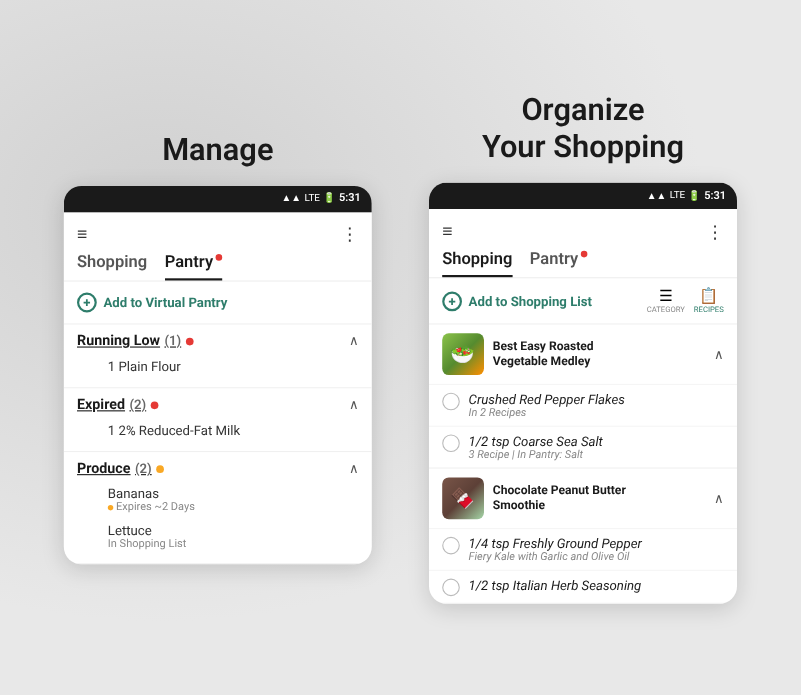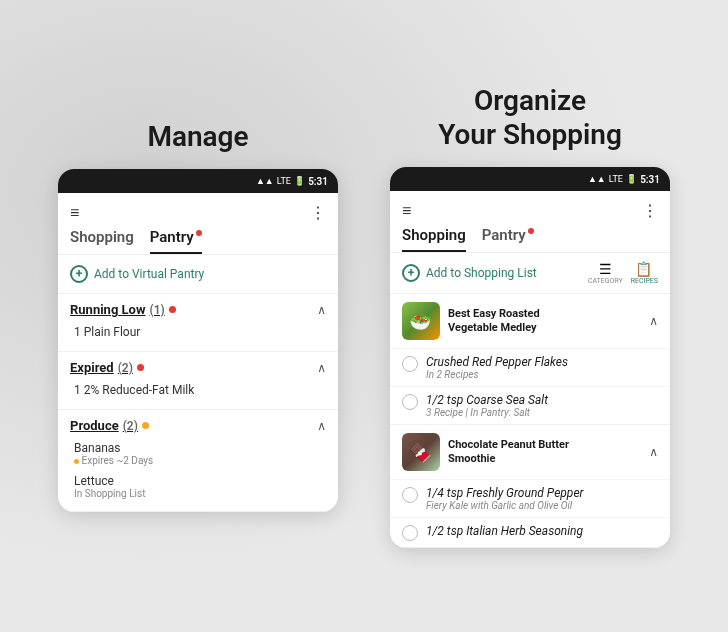--- a/index.html
+++ b/index.html
@@ -123,21 +123,21 @@
       align-items: center;
       justify-content: center;
       color: #2e7d6b;
       font-size: 12px;
       font-weight: bold;
       flex-shrink: 0;
     }
     .add-label {
       font-size: 12px;
       color: #2e7d6b;
-      font-weight: 400;
+      font-weight: 700;
     }
     .section {
       padding: 8px 12px;
       border-bottom: 1px solid #f0f0f0;
     }
     .section-header {
       display: flex;
       align-items: center;
       justify-content: space-between;
       margin-bottom: 4px;
@@ -171,20 +171,21 @@
       display: inline-block;
     }
     .chevron-up {
       font-size: 12px;
       color: #555;
     }
     .item-row {
       padding: 4px 4px;
       font-size: 12px;
       color: #333;
+      margin-left: 24px;
     }
     .item-sub {
       font-size: 10px;
       color: #888;
     }
     
     .toolbar-row {
       display: flex;
       align-items: center;
       padding: 8px 12px;

